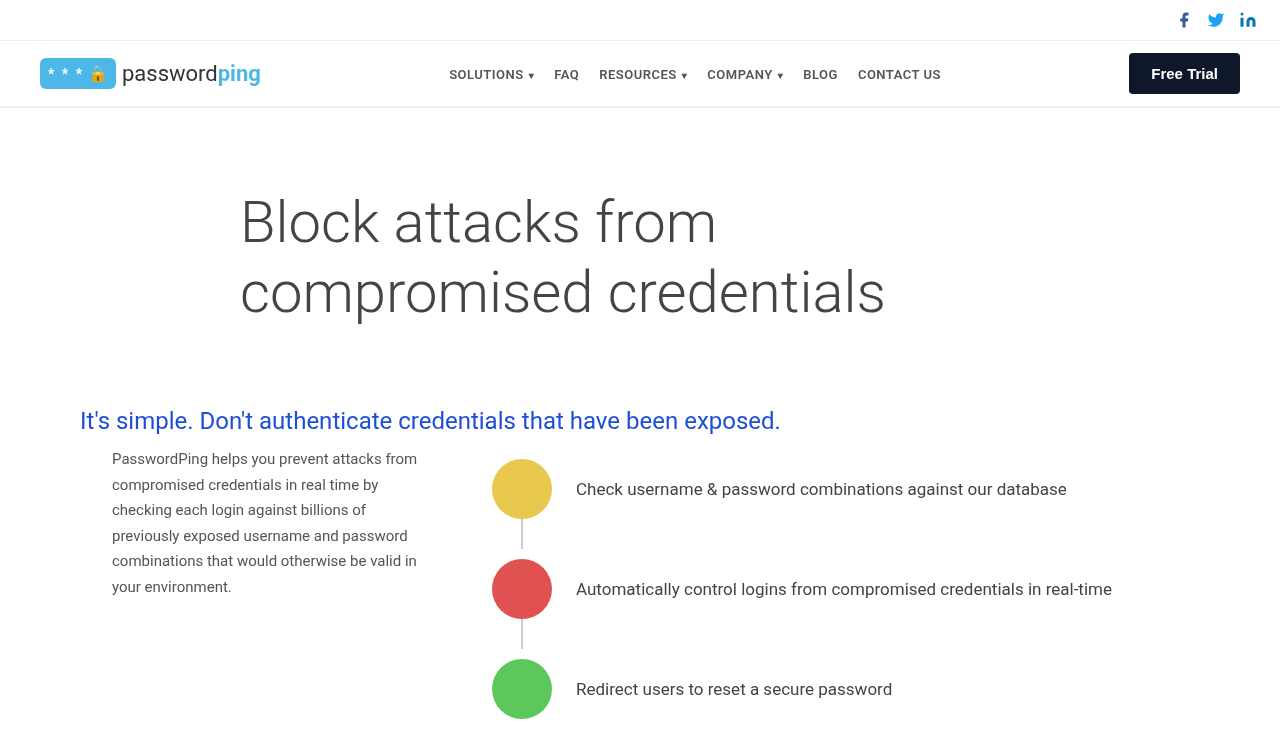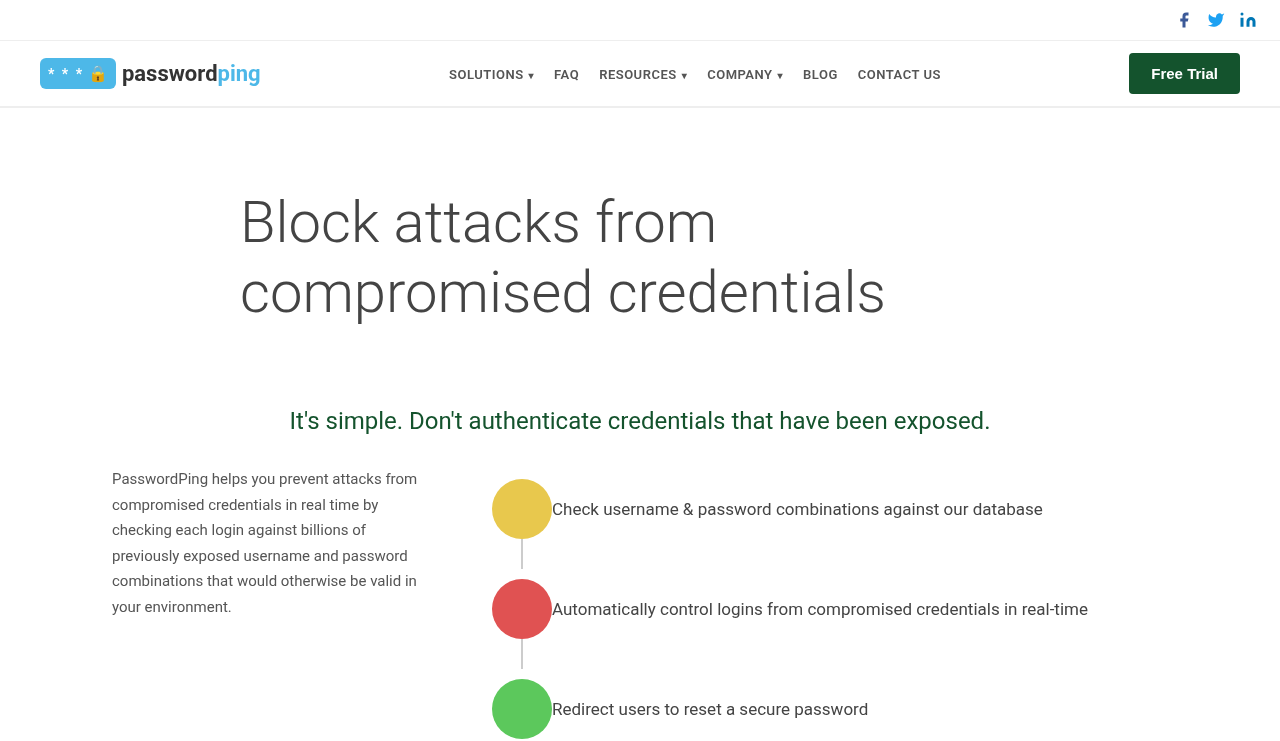--- a/index.html
+++ b/index.html
@@ -57,21 +57,21 @@
     .logo-badge .lock-icon {
       color: white;
       font-size: 16px;
     }
     .logo-text {
       font-size: 22px;
       color: #555;
       font-weight: 300;
     }
     .logo-text strong {
-      font-weight: 700;
+      font-weight: 400;
       color: #333;
     }
     .logo-text .ping {
       color: #4db8e8;
       font-weight: 700;
     }
 
     .nav-links {
       display: flex;
       align-items: flex-start;
@@ -84,21 +84,21 @@
       font-size: 13px;
       font-weight: 600;
       letter-spacing: 0.5px;
       text-transform: uppercase;
     }
     .nav-links li .chevron {
       font-size: 10px;
       margin-left: 2px;
     }
     .free-trial-btn {
-      background: #14532d;
+      background: #0f172a;
       color: white;
       border: none;
       border-radius: 4px;
       padding: 12px 22px;
       font-size: 15px;
       font-weight: 600;
       cursor: pointer;
     }
 
     
@@ -116,23 +116,22 @@
     }
 
     
     .content-section {
       padding: 20px 80px 60px;
       max-width: 1280px;
     }
     .section-subtitle {
       font-size: 24px;
       font-weight: 400;
-      color: #14532d;
-      margin-bottom: 32px;
-      text-align: center;
+      color: #1d4ed8;
+      margin-bottom: 12px;
     }
     .two-col {
       display: flex;
       gap: 60px;
       align-items: flex-start;
     }
     .left-col {
       flex: 0 0 320px;
       font-size: 15px;
       line-height: 1.7;
@@ -145,20 +144,21 @@
 
     
     .feature-list {
       display: flex;
       flex-direction: column;
       gap: 0;
     }
     .feature-item {
       display: flex;
       align-items: center;
+      gap: 24px;
       padding: 12px 0;
       position: relative;
     }
     .feature-circle {
       width: 60px;
       height: 60px;
       border-radius: 50%;
       flex-shrink: 0;
     }
     .circle-yellow { background: #e8c84d; }

